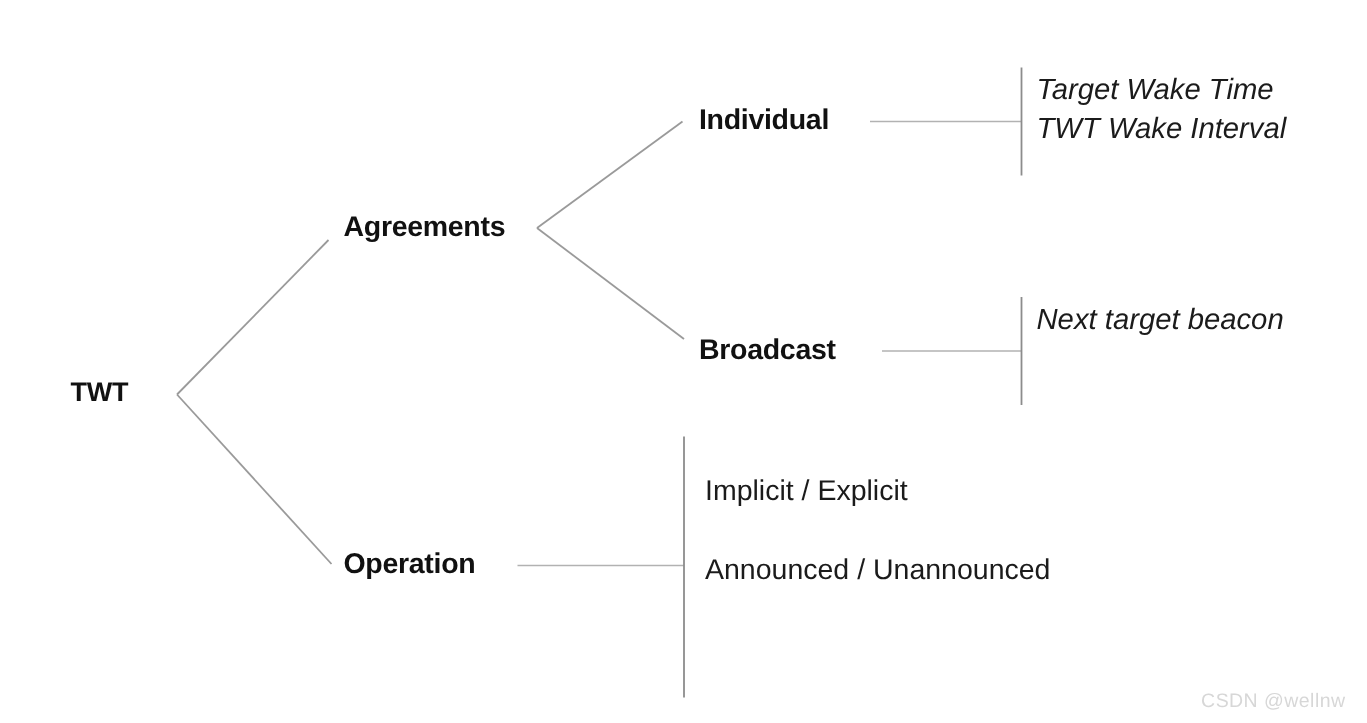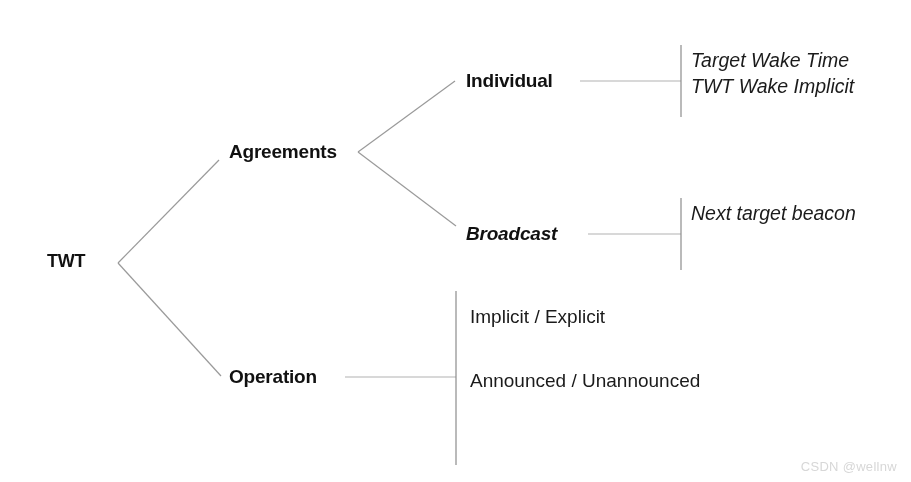--- a/index.html
+++ b/index.html
@@ -95,35 +95,35 @@
   </div>
 
   <div class="node" style="left:229px; top:142px;">
     <span>Agreements</span>
   </div>
 
   <div class="node" style="left:466px; top:71px;text-align:center;">
     <span>Individual</span>
   </div>
 
-  <div class="node" style="left:466px; top:224px;font-style:italic;">
+  <div class="node" style="left:466px; top:224px;">
     <span>Broadcast</span>
   </div>
 
   <div class="node" style="left:229px; top:367px;">
     <span>Operation</span>
   </div>
 
   <div class="leaf-group" style="left:691px; top:47px;">
     <div class="leaf-line italic">Target Wake Time</div>
-    <div class="leaf-line italic">TWT Wake Implicit</div>
+    <div class="leaf-line italic">TWT Wake Interval</div>
   </div>
 
   <div class="leaf-group" style="left:691px; top:200px;">
     <div class="leaf-line italic">Next target beacon</div>
   </div>
 
-  <div class="op-leaf" style="left:470px; top:307px;text-align:right;">Implicit / Explicit</div>
+  <div class="op-leaf" style="left:470px; top:318px;text-align:right;">Implicit / Explicit</div>
   <div class="op-leaf" style="left:470px; top:371px;">Announced / Unannounced</div>
 
   <div id="watermark">CSDN @wellnw</div>
 
 </div>
 
 </body></html>

